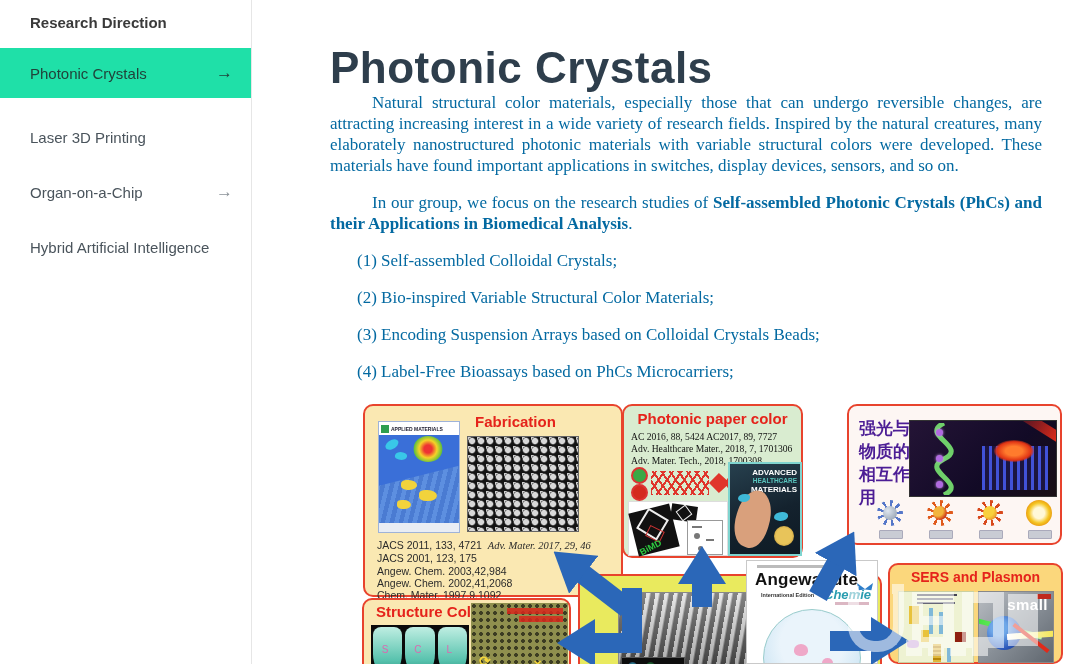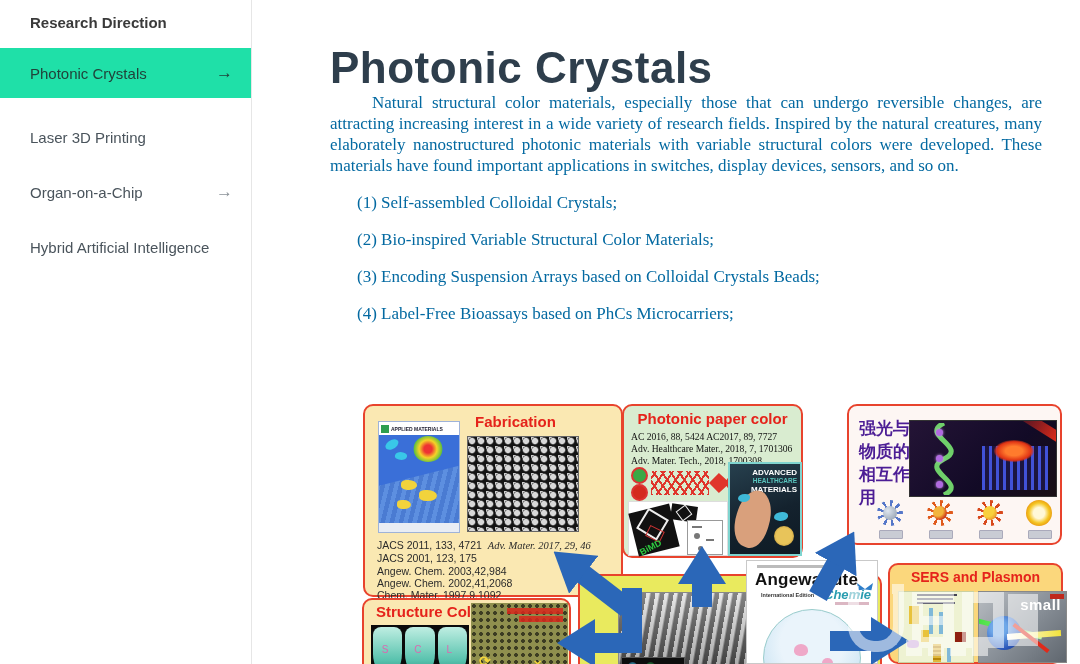--- a/index.html
+++ b/index.html
@@ -124,21 +124,21 @@
   .ag-sub{position:absolute;right:8px;top:41px;width:34px;height:3px;background:#c9a;opacity:.7;}
   .ag-circle{position:absolute;left:16px;top:48px;width:96px;height:96px;border-radius:50%;
      background:radial-gradient(circle at 50% 35%,#eaf4fb 0 40%,#cfe6f4 70%,#b8d8ec 100%);border:1px solid #9cc;overflow:hidden;}
   .ag-lotus{position:absolute;border-radius:50% 50% 40% 40%;background:#efa8c8;}
   .ag-bfly{position:absolute;right:4px;top:22px;width:16px;height:12px;background:#2e7ec9;
      clip-path:polygon(50% 50%,0 0,10% 60%,50% 55%,90% 60%,100% 0);}
   
   .p-sers{left:888px;top:563px;width:175px;height:101px;background:#fbd77c;}
   .sr-schem{position:absolute;left:8px;top:26px;width:76px;height:72px;background:#eef2d2;border:1px solid #cbd0a0;box-sizing:border-box;overflow:hidden;}
   .sr-schem i{position:absolute;}
-  .small-cover{position:absolute;left:88px;top:26px;width:89px;height:72px;
+  .small-cover{position:absolute;left:88px;top:26px;width:76px;height:72px;
      background:linear-gradient(135deg,#b9bdc2 0%,#8d949c 45%,#5f666e 100%);overflow:hidden;border:1px solid #888;box-sizing:border-box;}
   .sm-name{position:absolute;right:5px;top:4px;color:#fff;font-weight:bold;font-size:15px;letter-spacing:.5px;}
   .sm-red{position:absolute;right:2px;top:2px;width:14px;height:5px;background:#c0281c;}
   .sm-sphere{position:absolute;left:8px;top:24px;width:34px;height:34px;border-radius:50%;
      background:radial-gradient(circle at 35% 35%,#6fa8e8 0 25%,#2a55b8 70%,#152a66 100%);}
   .sm-beamg{position:absolute;left:-6px;top:34px;width:70px;height:5px;background:linear-gradient(90deg,#3fe03c,#bff7a8);transform:rotate(14deg);}
   .sm-beamy{position:absolute;left:28px;top:40px;width:54px;height:6px;background:linear-gradient(90deg,#fff,#f2e23c);transform:rotate(-4deg);}
   .sm-beamr{position:absolute;left:30px;top:44px;width:44px;height:4px;background:#e02a1a;transform:rotate(38deg);}
   
   .arrows{position:absolute;inset:0;}
@@ -171,20 +171,21 @@
   <div class="sb-item" style="top:222px;">
     <span>Hybrid Artificial Intelligence</span>
     <span class="sb-arrow"></span>
   </div>
 </div>
 
 <h1 class="main-title">Photonic Crystals</h1>
 
 <div class="textcol">
   <p>Natural structural color materials, especially those that can undergo reversible changes, are attracting increasing interest in a wide variety of research fields. Inspired by the natural creatures, many elaborately nanostructured photonic materials with variable structural colors were developed. These materials have found important applications in switches, display devices, sensors, and so on.</p>
+  <p><span>In our group, we focus on the research studies of </span><b>Self-assembled Photonic Crystals (PhCs) and their Applications in Biomedical Analysis</b><span>.</span></p>
   <div class="li">(1) Self-assembled Colloidal Crystals;</div>
   <div class="li">(2) Bio-inspired Variable Structural Color Materials;</div>
   <div class="li">(3) Encoding Suspension Arrays based on Colloidal Crystals Beads;</div>
   <div class="li">(4) Label-Free Bioassays based on PhCs Microcarriers;</div>
 </div>
 
 <div class="fig">
 
   <div class="panel p-fab">
     <div class="ptitle" style="left:110px;top:7px;font-size:15px;">Fabrication</div>

